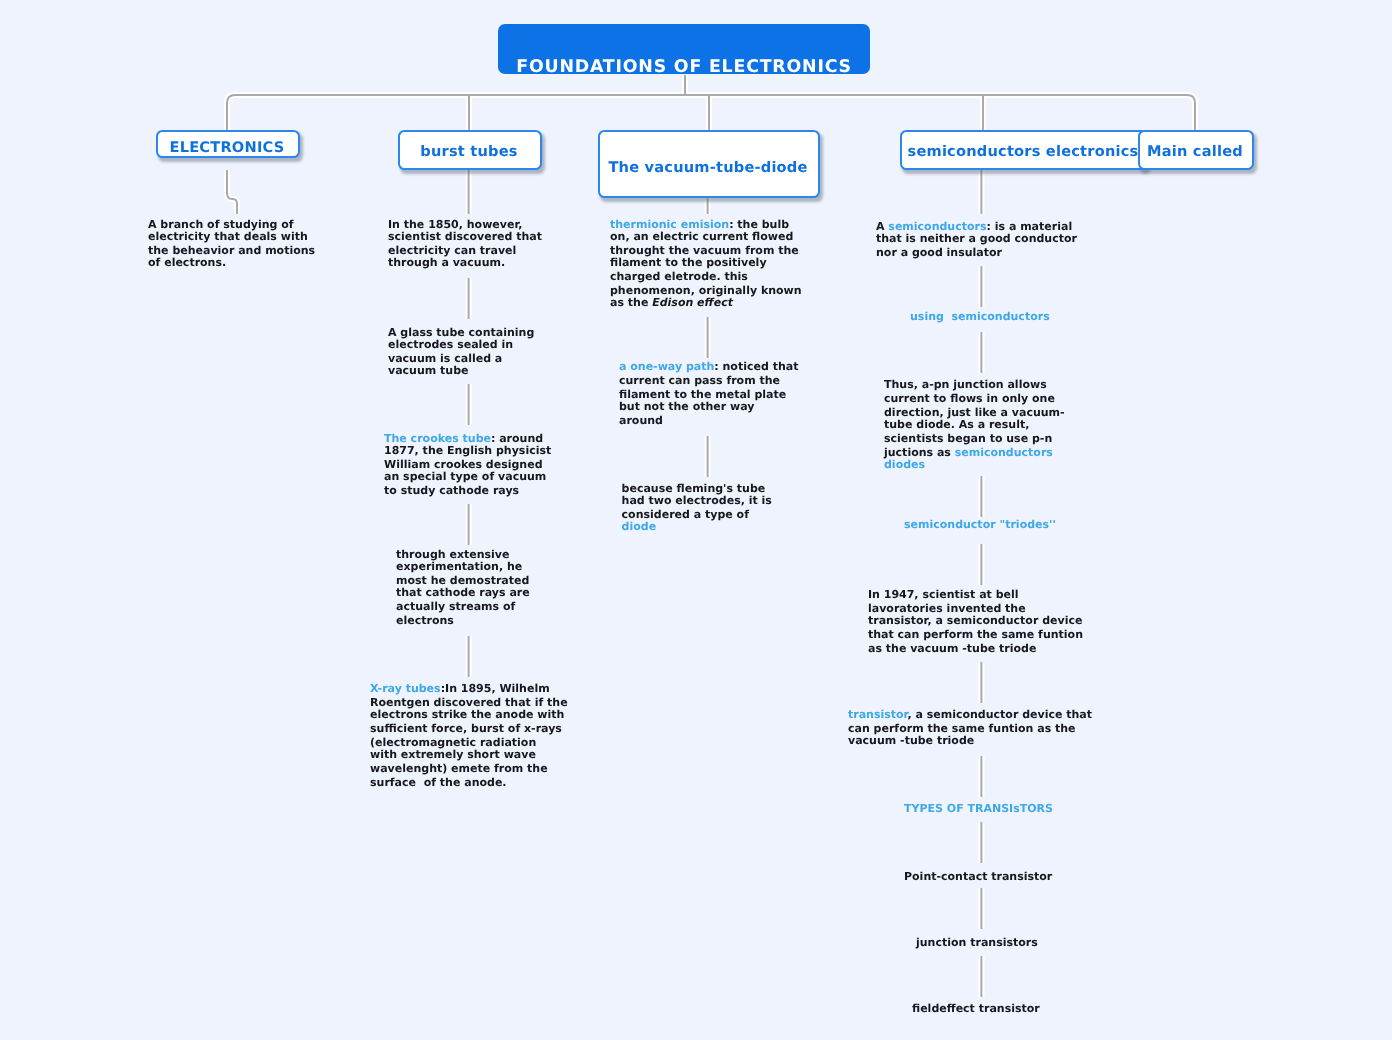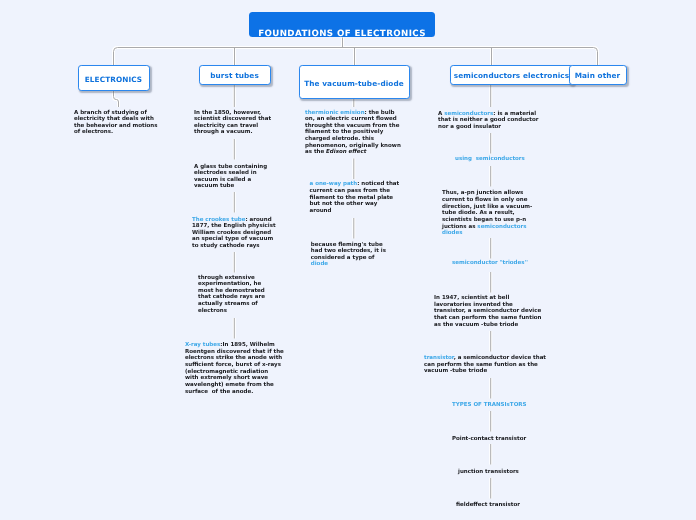--- a/index.html
+++ b/index.html
@@ -100,34 +100,34 @@
     <path d="M490.7,411 L490.7,431.5"></path>
     <path d="M490.7,444 L490.7,464.5"></path>
     <path d="M490.7,478 L490.7,498.5"></path>
   </g>
 </svg>
 
 <div class="root-node" style="left:248.8px;top:11.8px;width:186.5px;height:25.6px;">
   <span>FOUNDATIONS OF ELECTRONICS</span>
     </div>
 
-<div class="cat-node" style="left:77.5px;top:65.3px;width:72px;height:26px;">
+<div class="cat-node" style="left:77.5px;top:65.3px;width:72px;height:14px;">
   <span>ELECTRONICS</span>
     </div>
 <div class="cat-node" style="left:198.5px;top:65.3px;width:72px;height:19.4px;">
   <span>burst tubes</span>
     </div>
 <div class="cat-node" style="left:298.5px;top:65.3px;width:111px;height:34px;">
   <span>The vacuum-tube-diode</span>
     </div>
 <div class="cat-node" style="left:429.5px;top:65.3px;width:124px;height:19.4px;margin-left:20px;">
   <span>semiconductors electronics</span>
     </div>
 <div class="cat-node" style="left:568.5px;top:65.3px;width:58px;height:19.4px;">
-  <span>Main other</span>
+  <span>Main called</span>
     </div>
 
 <div class="note" style="left:74px;top:109.5px;"><span>A branch of studying of
 electricity that deals with
 the beheavior and motions
 of electrons.</span></div>
 
 <div class="note" style="left:194px;top:109.5px;"><span>In the 1850, however,
 scientist discovered that
 electricity can travel

